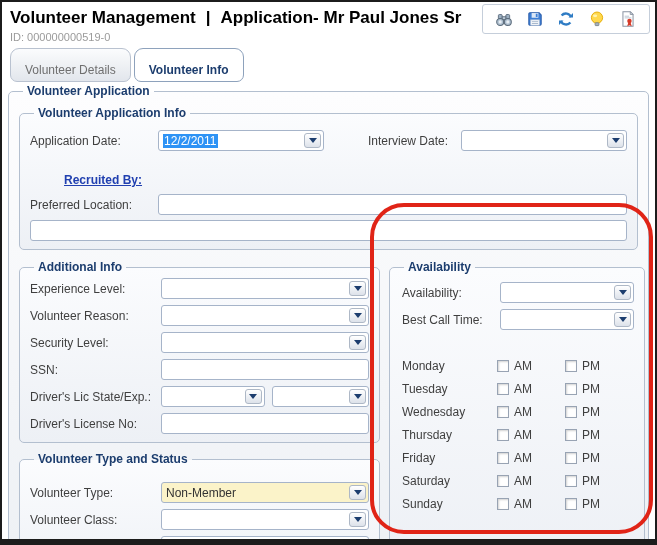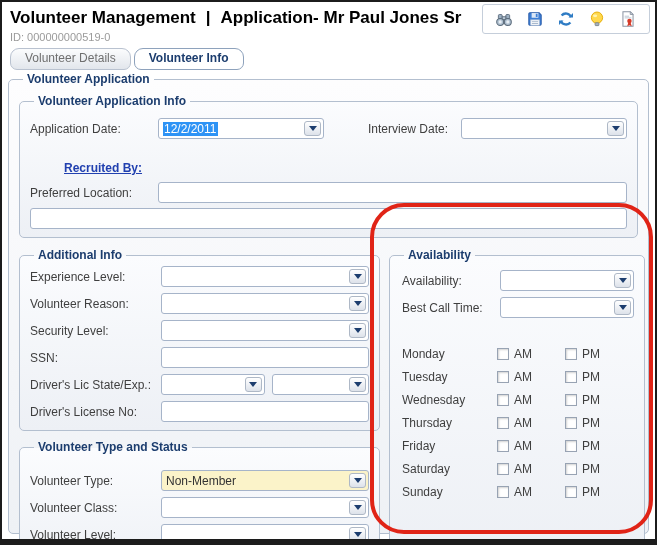--- a/index.html
+++ b/index.html
@@ -30,21 +30,21 @@
   .tool-btn { border:none; background:transparent; padding:0; margin:0; width:18px; height:18px; cursor:pointer; }
   .tool-btn svg { width:18px; height:18px; display:block; }
 
   
   .tabs { display:flex; gap:3px; padding:5px 0 0 8px; }
   .tab {
     font-size:12px; color:#6f6f6f;
     background:linear-gradient(#fbfcfd,#e2e6ec);
     border:1px solid #b9c2d0;
     border-radius:9px 9px 7px 7px;
-    padding:2px 14px 4px 14px;
+    padding:14px 14px 4px 14px;
     cursor:pointer;
   }
   .tab.active {
     background:#fff;
     border-color:#8ea2bc;
     color:#1c3d6e; font-weight:bold;
   }
 
   
   fieldset {

